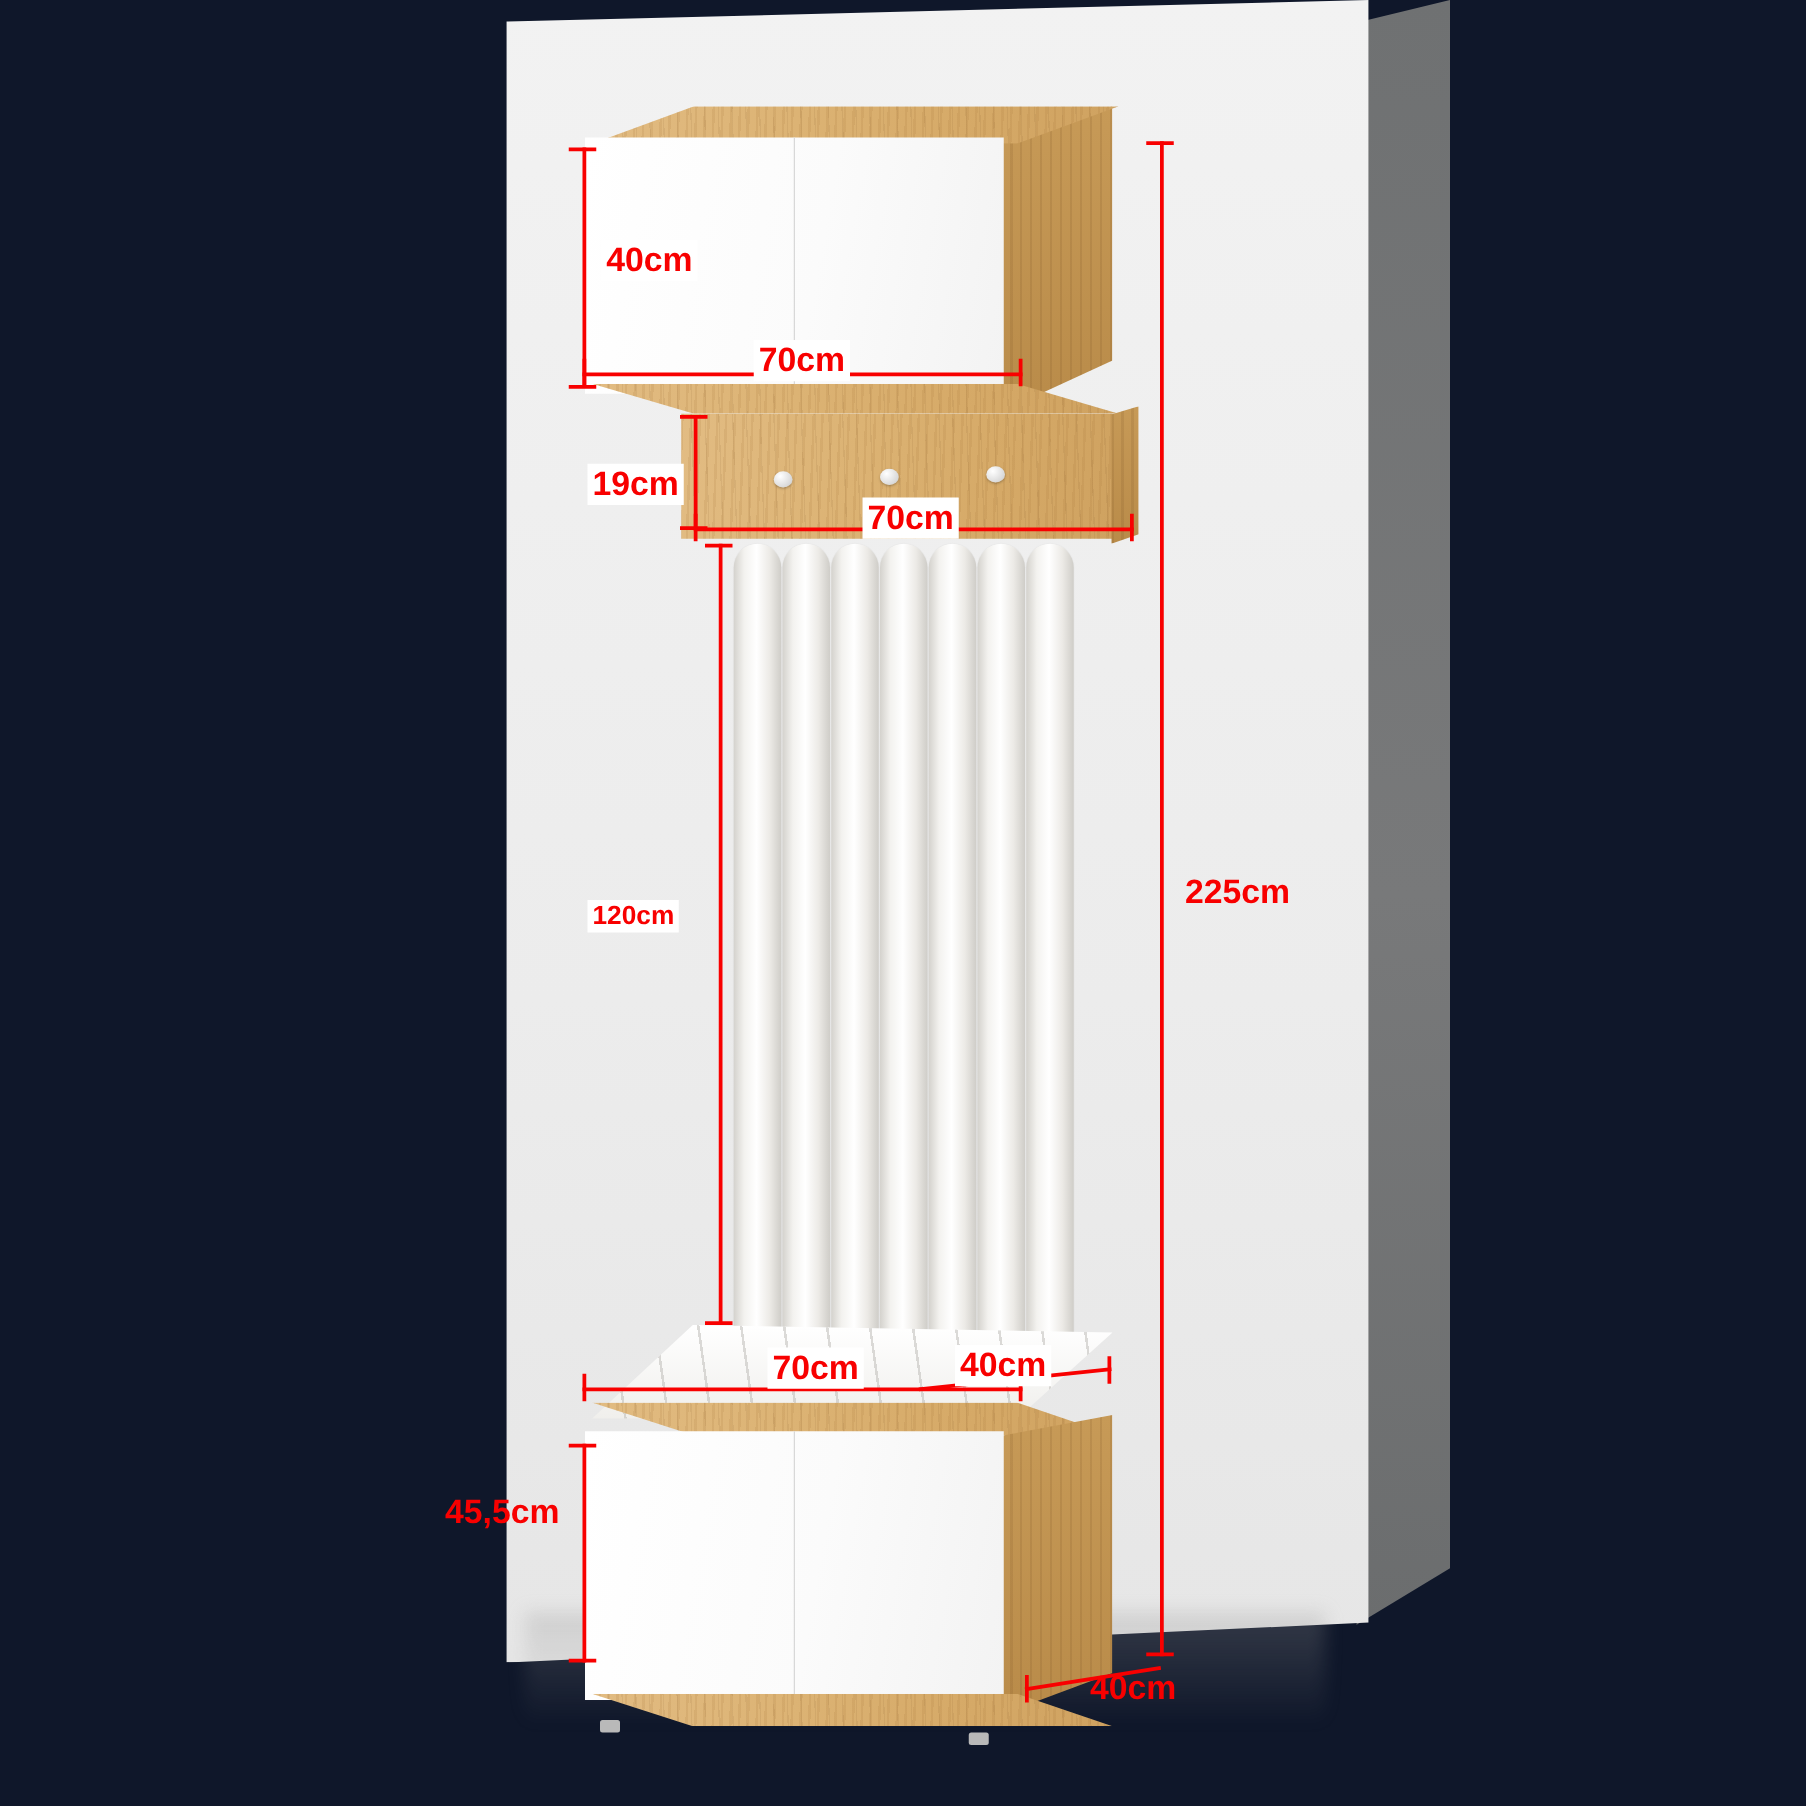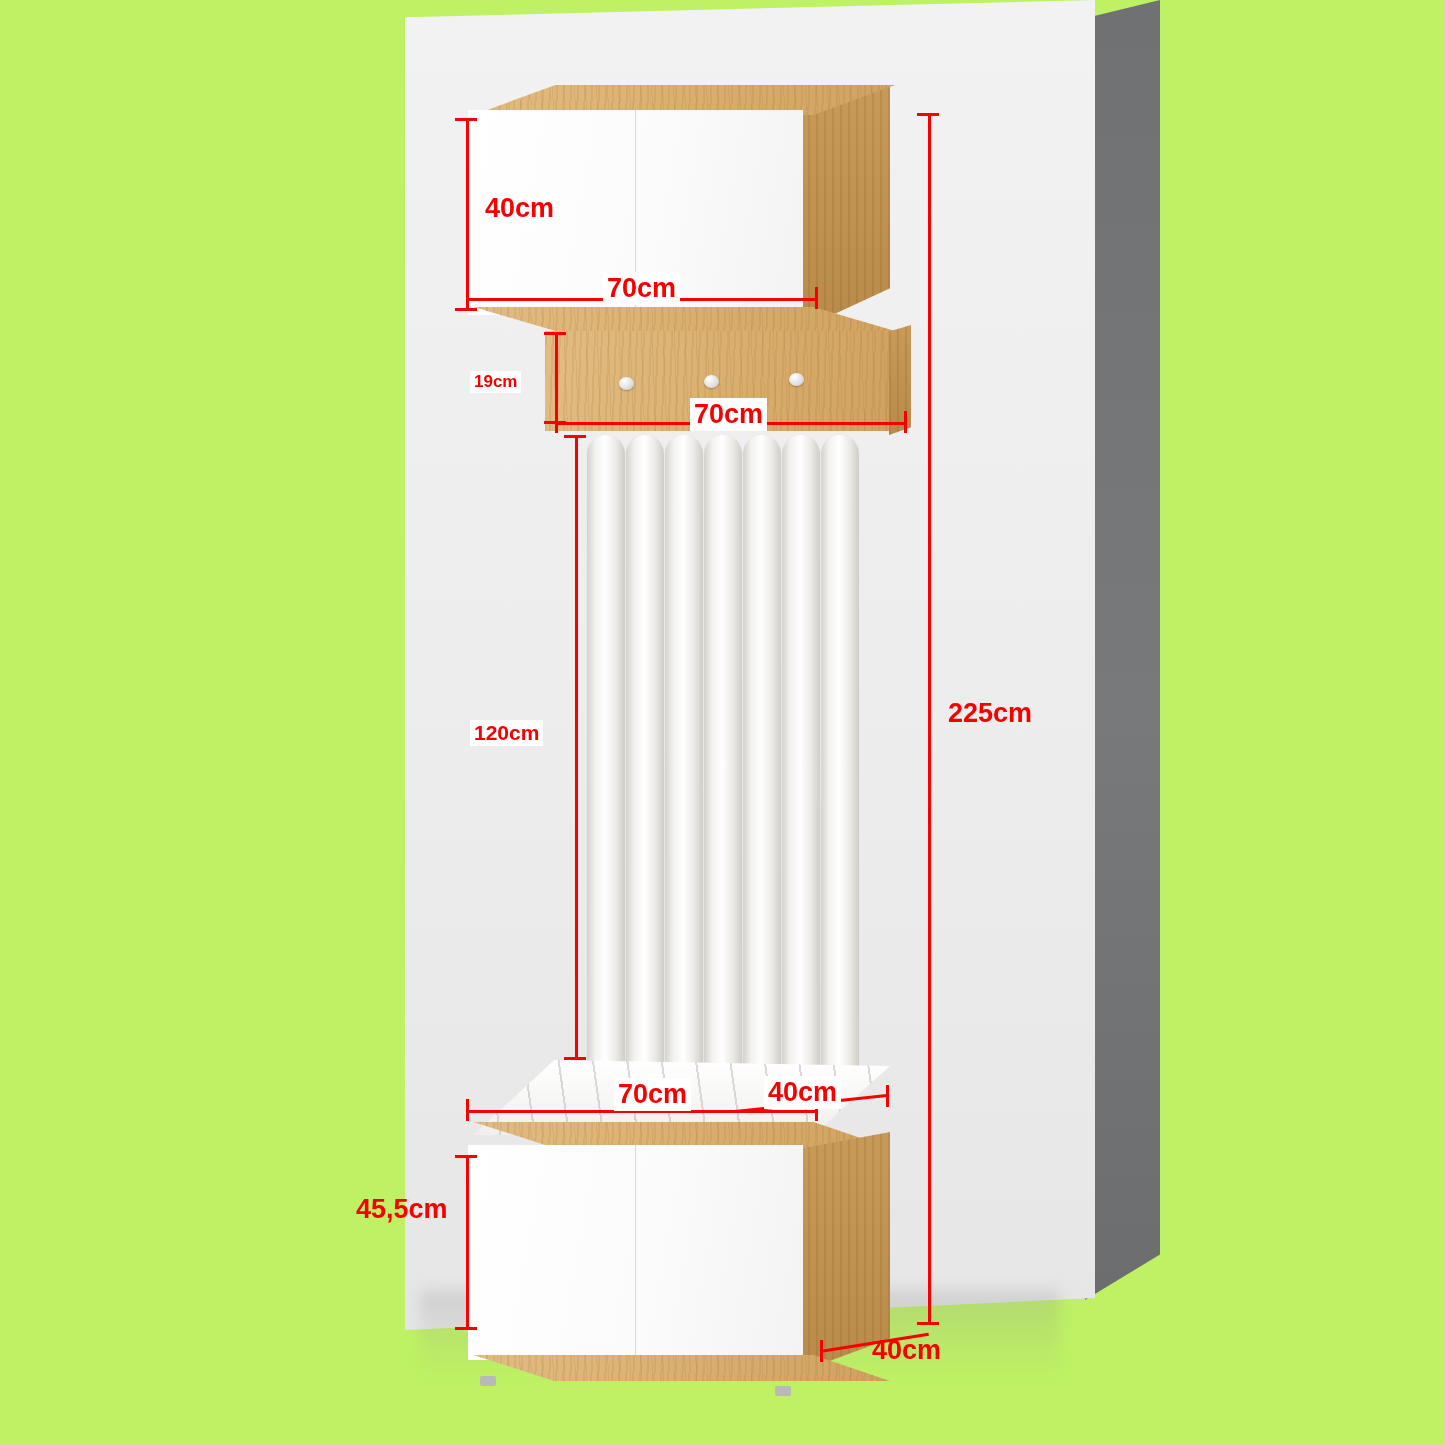--- a/index.html
+++ b/index.html
@@ -2,21 +2,21 @@
 <html><head>
 <meta charset="utf-8">
 <style>
   html,body{margin:0;padding:0;}
   body{
     width:1445px;height:1445px;
     background:#ffffff;
     font-family:"Liberation Sans", sans-serif;
     overflow:hidden;
   }
-  #stage{position:relative;width:1445px;height:1445px;background:#bef264;}
+  #stage{position:relative;width:1445px;height:1445px;background:#0f172a;}
 
   
   .wall-side{
     position:absolute;
     left:1085px;top:0px;width:75px;height:1300px;
     background:linear-gradient(180deg,#6f7172 0%,#78797a 55%,#6b6d6e 100%);
     clip-path:polygon(0% 1.4%, 100% 0%, 100% 96.5%, 0% 100%);
   }
   .wall-front{
     position:absolute;
@@ -179,21 +179,21 @@
   <div class="dim-label" style="left:481px;top:192px;font-size:27px;">40cm</div>
 
   <div class="dim dim-h" style="left:466px;top:298px;width:352px;"></div>
   <div class="cap-v" style="left:466px;top:287px;"></div>
   <div class="cap-v" style="left:815px;top:287px;"></div>
   <div class="dim-label" style="left:603px;top:272px;font-size:27px;">70cm</div>
 
   <div class="dim dim-v" style="left:555px;top:332px;height:92px;"></div>
   <div class="cap-h" style="left:544px;top:332px;"></div>
   <div class="cap-h" style="left:544px;top:421px;"></div>
-  <div class="dim-label" style="left:470px;top:371px;font-size:17px;">19cm</div>
+  <div class="dim-label" style="left:470px;top:371px;font-size:27px;">19cm</div>
 
   <div class="dim dim-h" style="left:555px;top:422px;width:352px;"></div>
   <div class="cap-v" style="left:555px;top:411px;"></div>
   <div class="cap-v" style="left:904px;top:411px;"></div>
   <div class="dim-label" style="left:690px;top:398px;font-size:27px;">70cm</div>
 
   <div class="dim dim-v" style="left:575px;top:435px;height:625px;"></div>
   <div class="cap-h" style="left:564px;top:435px;"></div>
   <div class="cap-h" style="left:564px;top:1057px;"></div>
   <div class="dim-label" style="left:470px;top:720px;font-size:21px;">120cm</div>

